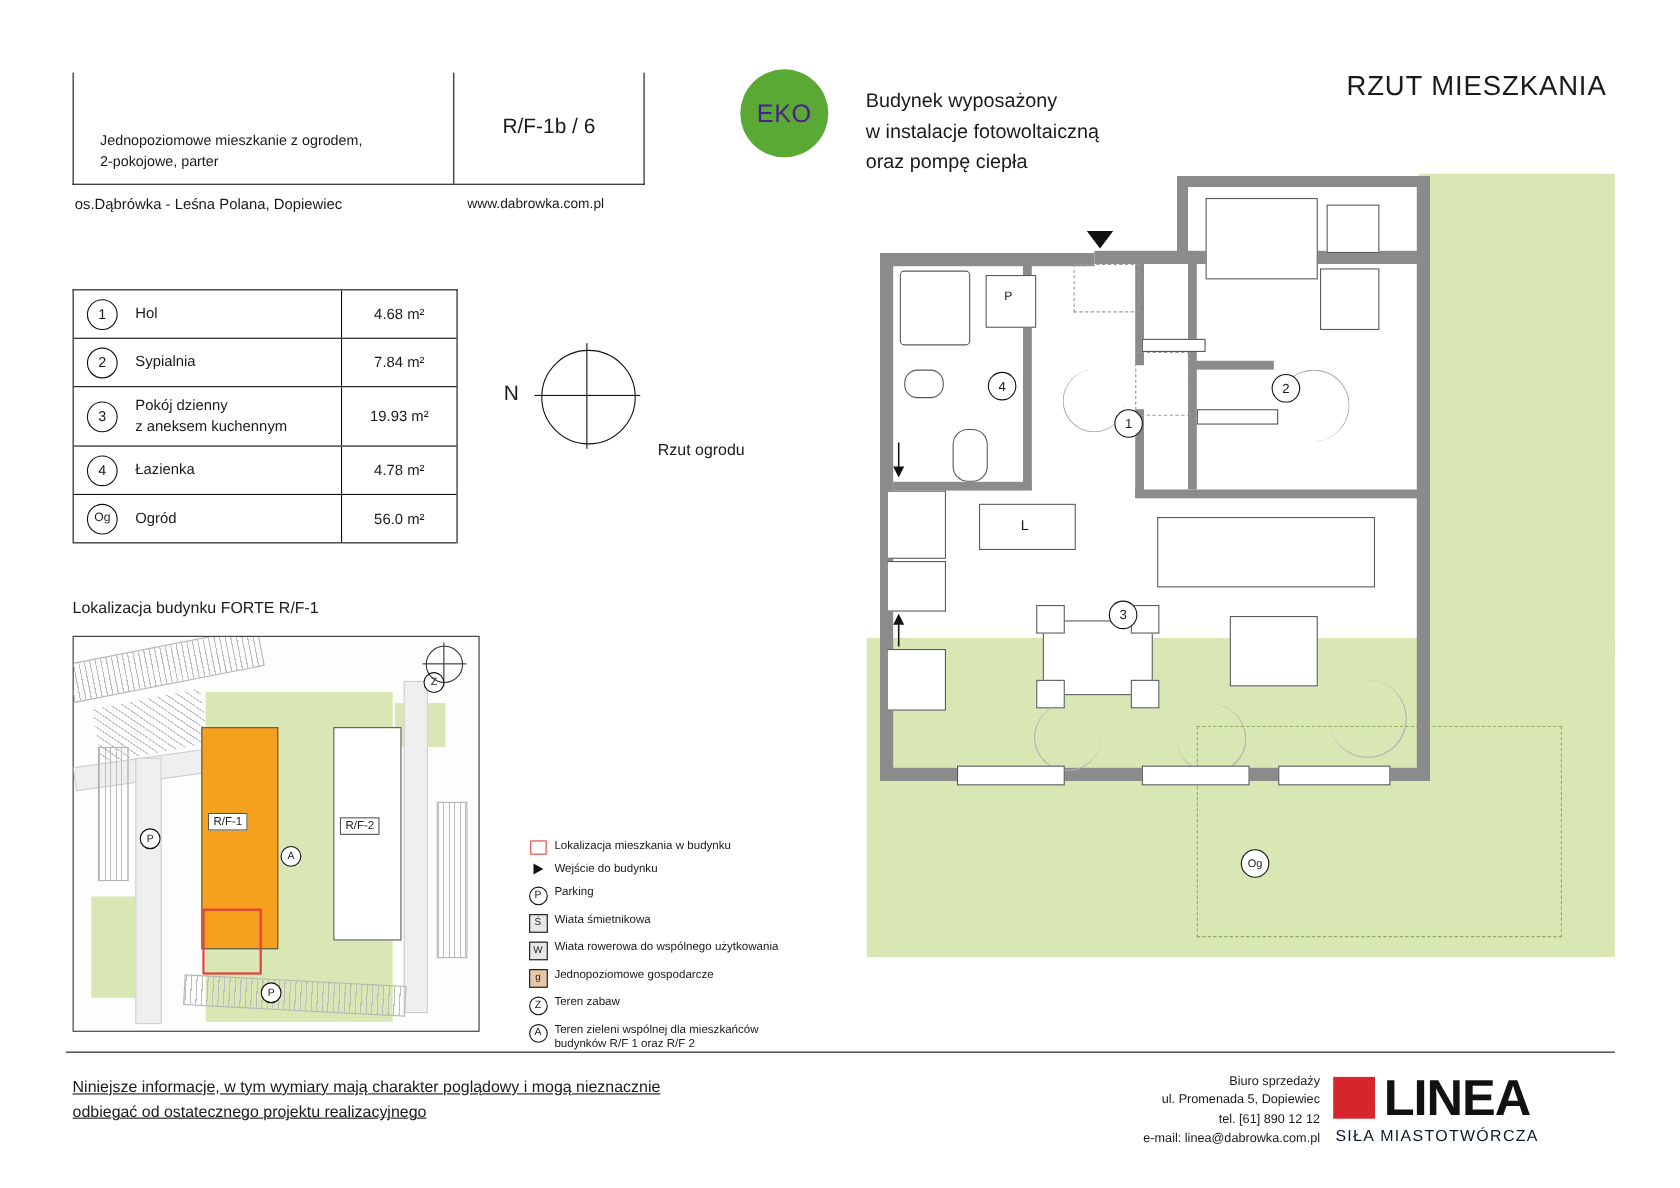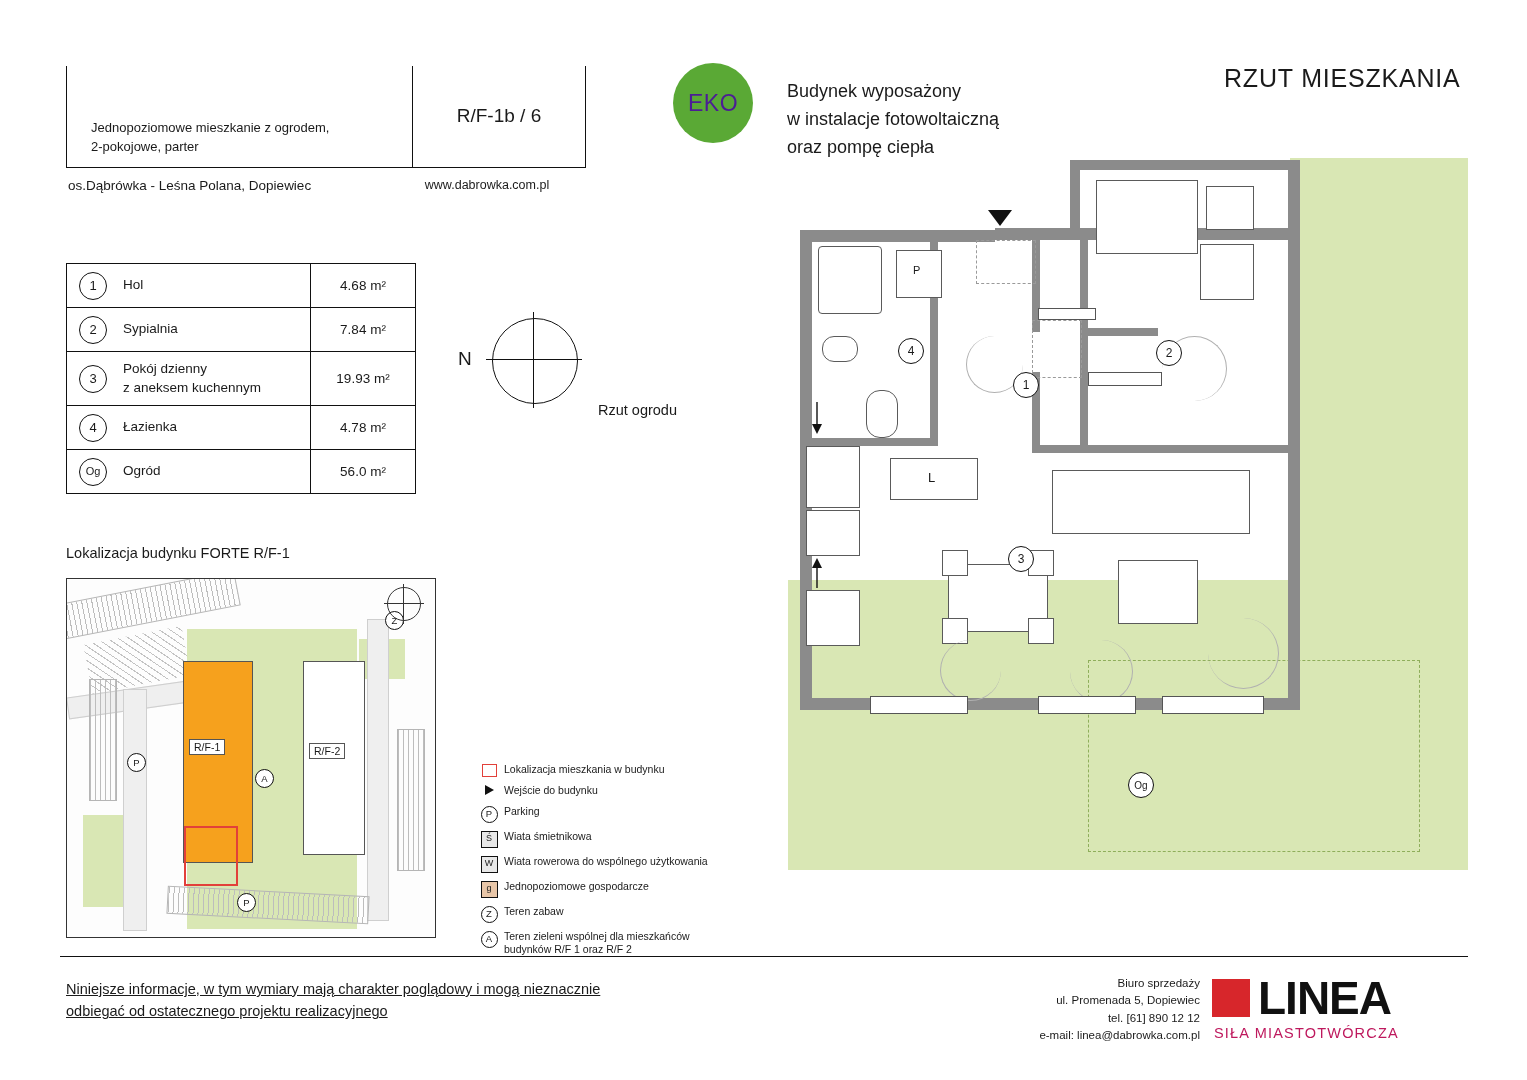--- a/index.html
+++ b/index.html
@@ -88,21 +88,21 @@
   .pcirc.sm{font-size:10px;}
   .arc{position:absolute;border:1px solid #b0b0b0;border-radius:50%;}
 
   
   .hr{position:absolute;left:60px;top:956px;width:1408px;height:1px;background:#111;}
   .disc{position:absolute;left:66px;top:978px;width:660px;font-size:14.5px;line-height:1.55;text-decoration:underline;}
   .sell{position:absolute;left:1010px;top:975px;width:190px;text-align:right;font-size:11.5px;line-height:1.5;}
   .logo{position:absolute;left:1212px;top:975px;width:258px;height:70px;}
   .logo .sq{position:absolute;left:0;top:4px;width:38px;height:38px;background:#d7262b;}
   .logo .nm{position:absolute;left:46px;top:-4px;font-size:46px;font-weight:bold;letter-spacing:-1px;color:#111;}
-  .logo .sl{position:absolute;left:2px;top:50px;font-size:14.5px;letter-spacing:1.2px;color:#be185d;}
+  .logo .sl{position:absolute;left:2px;top:50px;font-size:14.5px;letter-spacing:1.2px;color:#0f172a;}
 </style>
 </head>
 <body>
 
 <div class="page">
 
   <div class="hdr">
     <div class="hdr-row2">
       <div class="hdr-desc" style="white-space:pre-line">Jednopoziomowe mieszkanie z ogrodem,
 2-pokojowe, parter</div>

